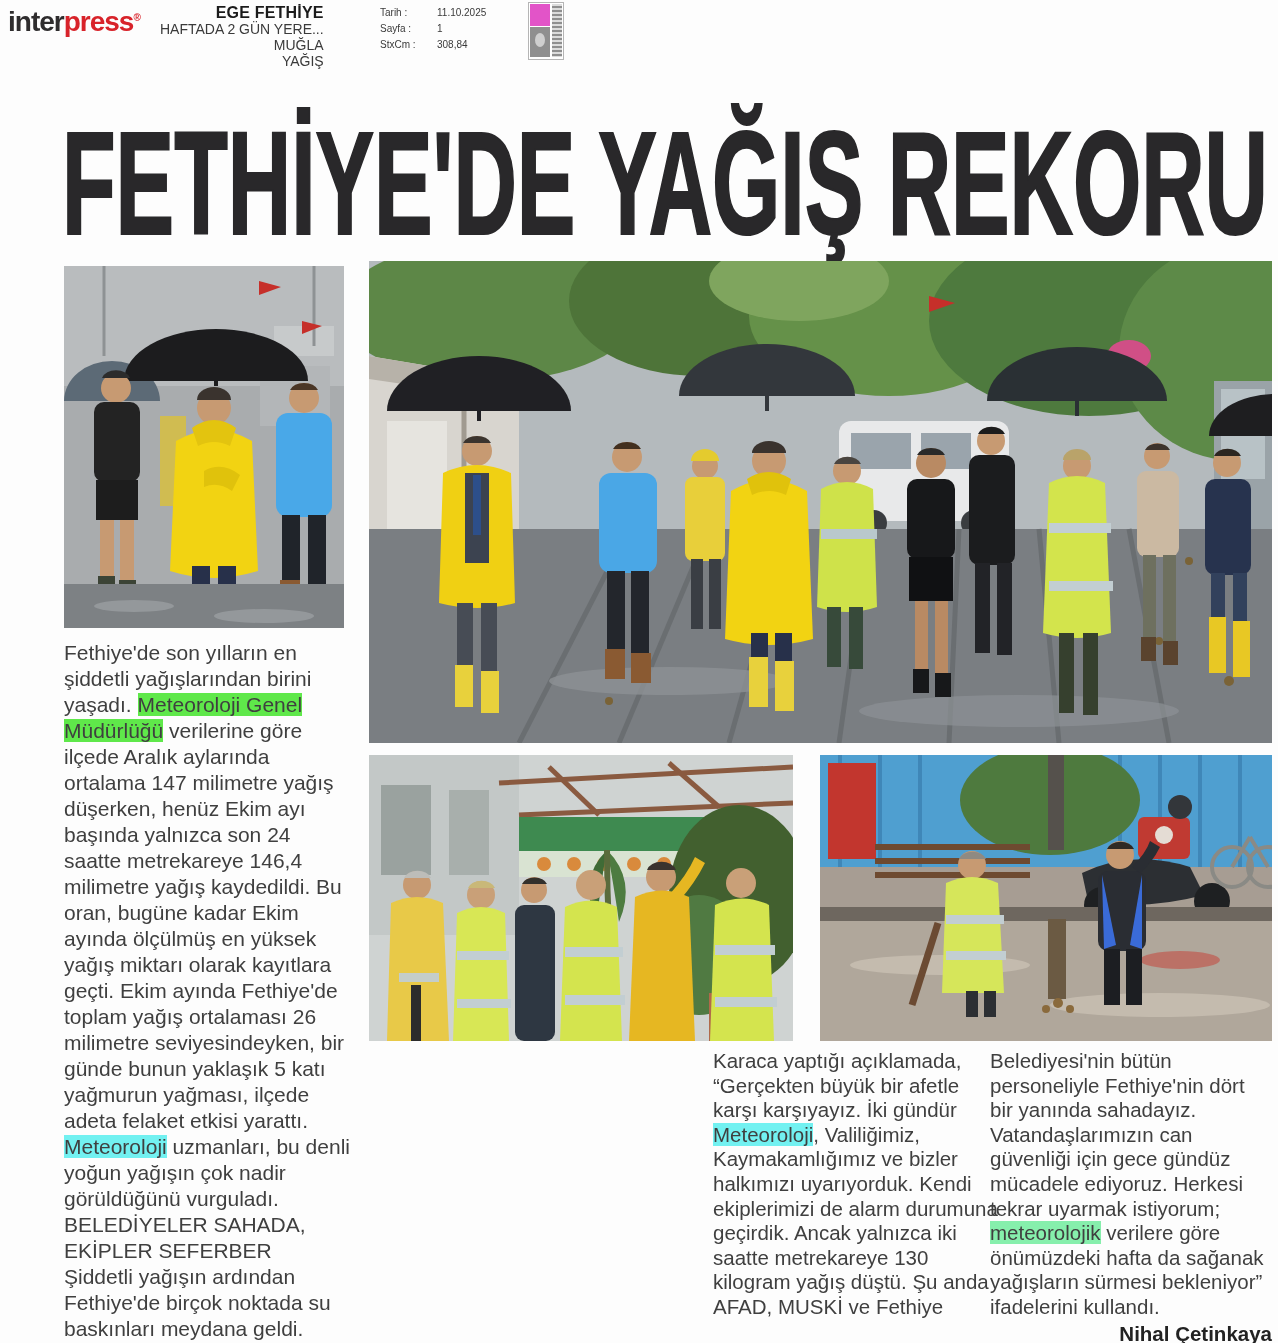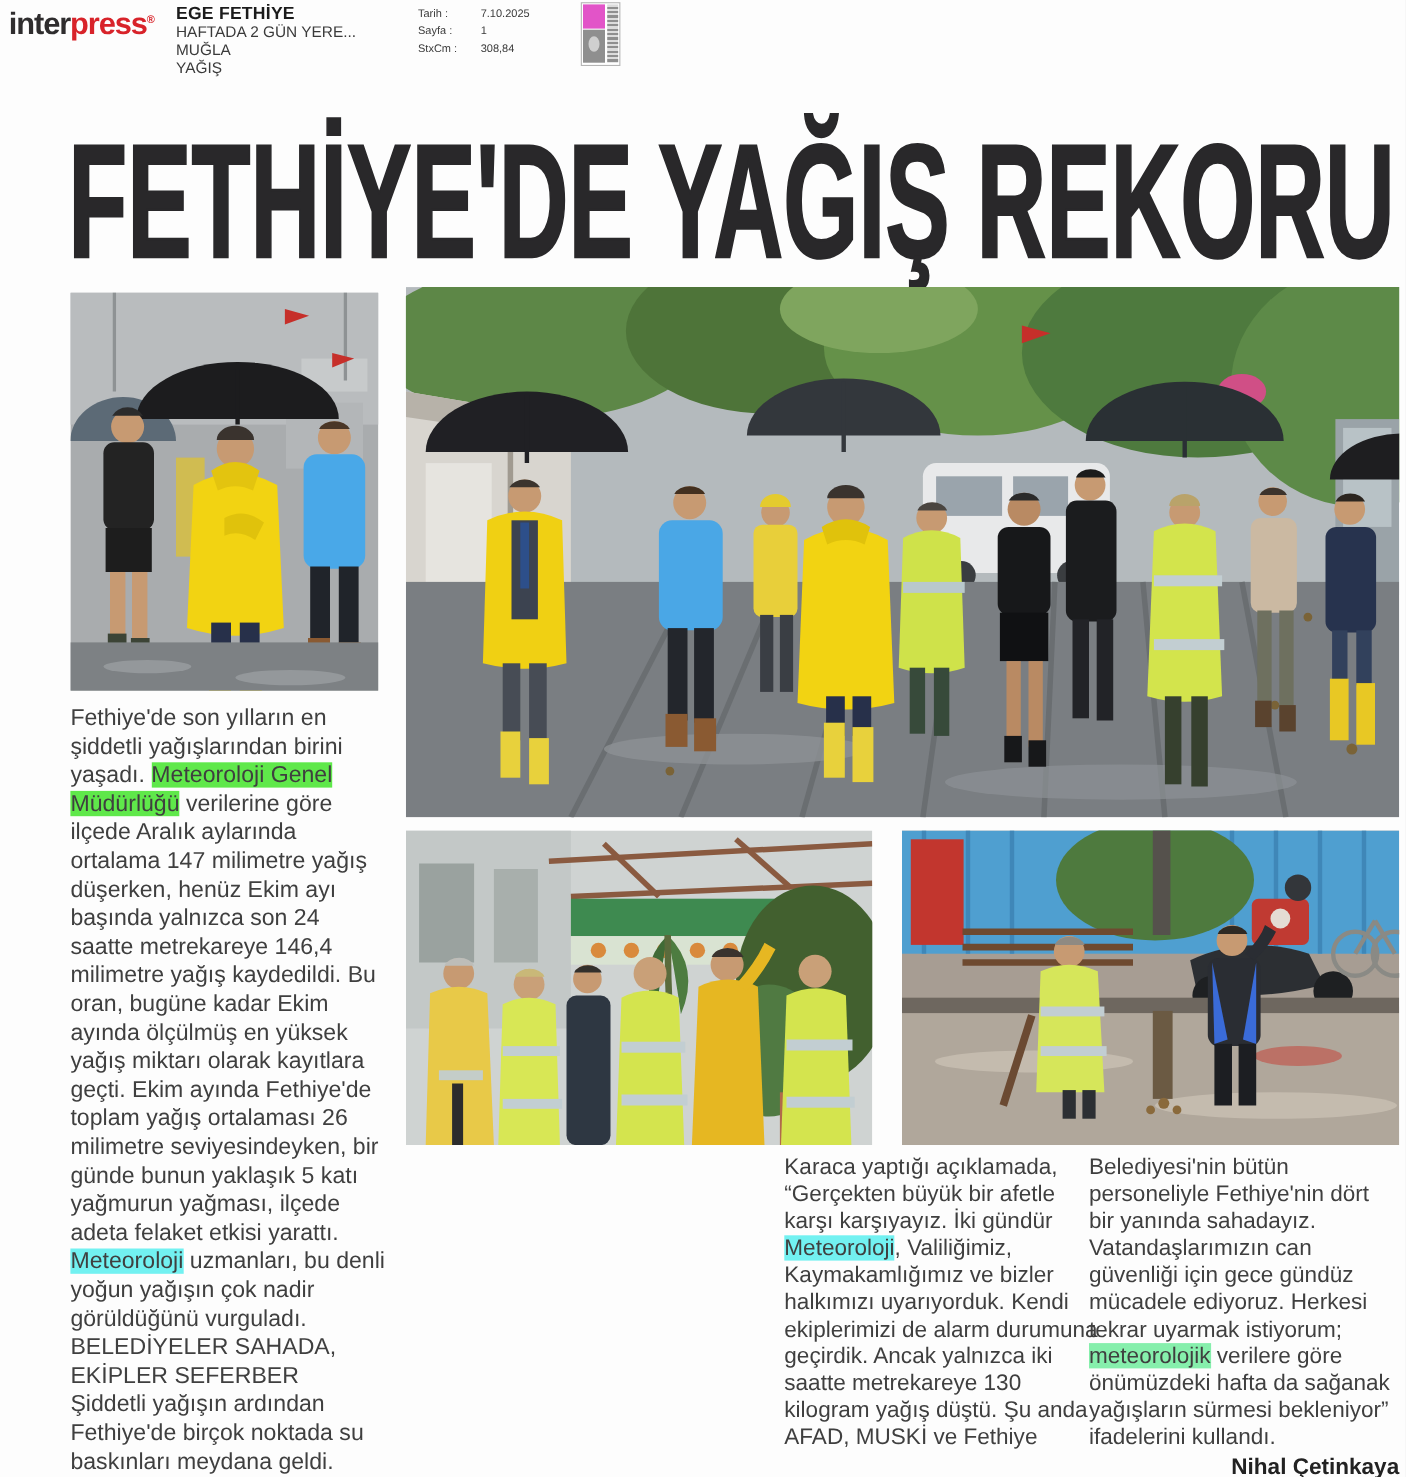--- a/index.html
+++ b/index.html
@@ -4,21 +4,21 @@
 <style>
   html,body{margin:0;padding:0;background:#e9e9e9;}
   .page{position:relative;width:1278px;height:1343px;background:#fdfdfd;overflow:hidden;
         font-family:"Liberation Sans","DejaVu Sans",sans-serif;}
   .abs{position:absolute;}
 
   
   .logo{left:8px;top:6px;font-size:28px;font-weight:bold;letter-spacing:-1px;color:#2f2d2e;}
   .logo .red{color:#d8232a;}
   .logo sup{font-size:10px;color:#d8232a;}
-  .src{left:160px;top:5px;line-height:16px;color:#3a3a3a;font-size:14px;}
+  .src{left:160px;top:5px;line-height:16px;color:#3a3a3a;font-size:14px;text-align:right;}
   .src .name{font-size:16px;font-weight:bold;color:#1b1b1b;letter-spacing:.2px;}
   .meta{left:380px;top:5px;font-size:10px;color:#3a3a3a;line-height:16px;}
   .meta .row{display:flex;}
   .meta .lab{width:57px;}
   .thumb{left:528px;top:2px;width:34px;height:56px;background:#fff;border:1px solid #b5b5b5;cursor:pointer;}
   .thumb .pink{position:absolute;left:1px;top:1px;width:20px;height:22px;background:#e254c8;}
   .thumb .face{position:absolute;left:1px;top:24px;width:20px;height:30px;background:#8f8f8f;}
   .thumb .face:after{content:"";position:absolute;left:5px;top:6px;width:10px;height:14px;border-radius:50%;background:#cfcfcf;}
   .thumb .strip{position:absolute;right:1px;top:1px;width:10px;height:53px;
         background:repeating-linear-gradient(#dcdcdc 0 2px,#8f8f8f 2px 4px);}
@@ -50,21 +50,21 @@
   <div class="abs src">
     <div class="name">EGE FETHİYE</div>
     <div>HAFTADA 2 GÜN YERE...</div>
     <div>MUĞLA</div>
     <div>YAĞIŞ</div>
   </div>
 
   <div class="abs meta">
     <div class="row">
         <span class="lab">Tarih :</span>
-        <span>7.10.2025</span>
+        <span>11.10.2025</span>
       </div>
     <div class="row">
         <span class="lab">Sayfa :</span>
         <span>1</span>
       </div>
     <div class="row">
         <span class="lab">StxCm :</span>
         <span>308,84</span>
       </div>
   </div>

